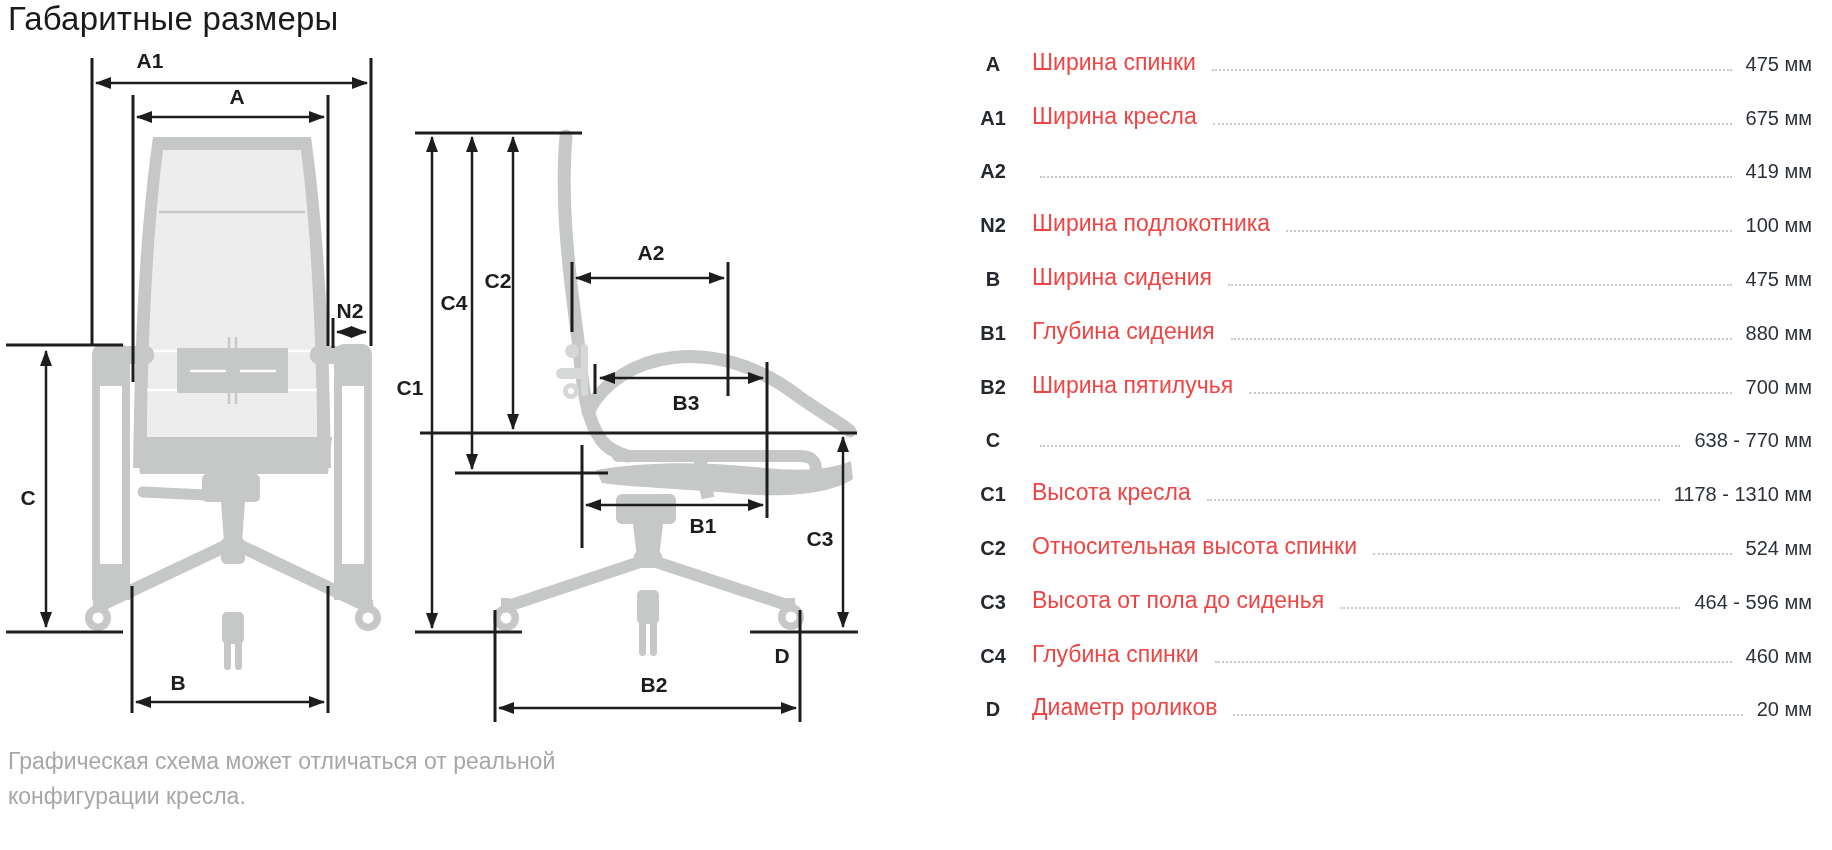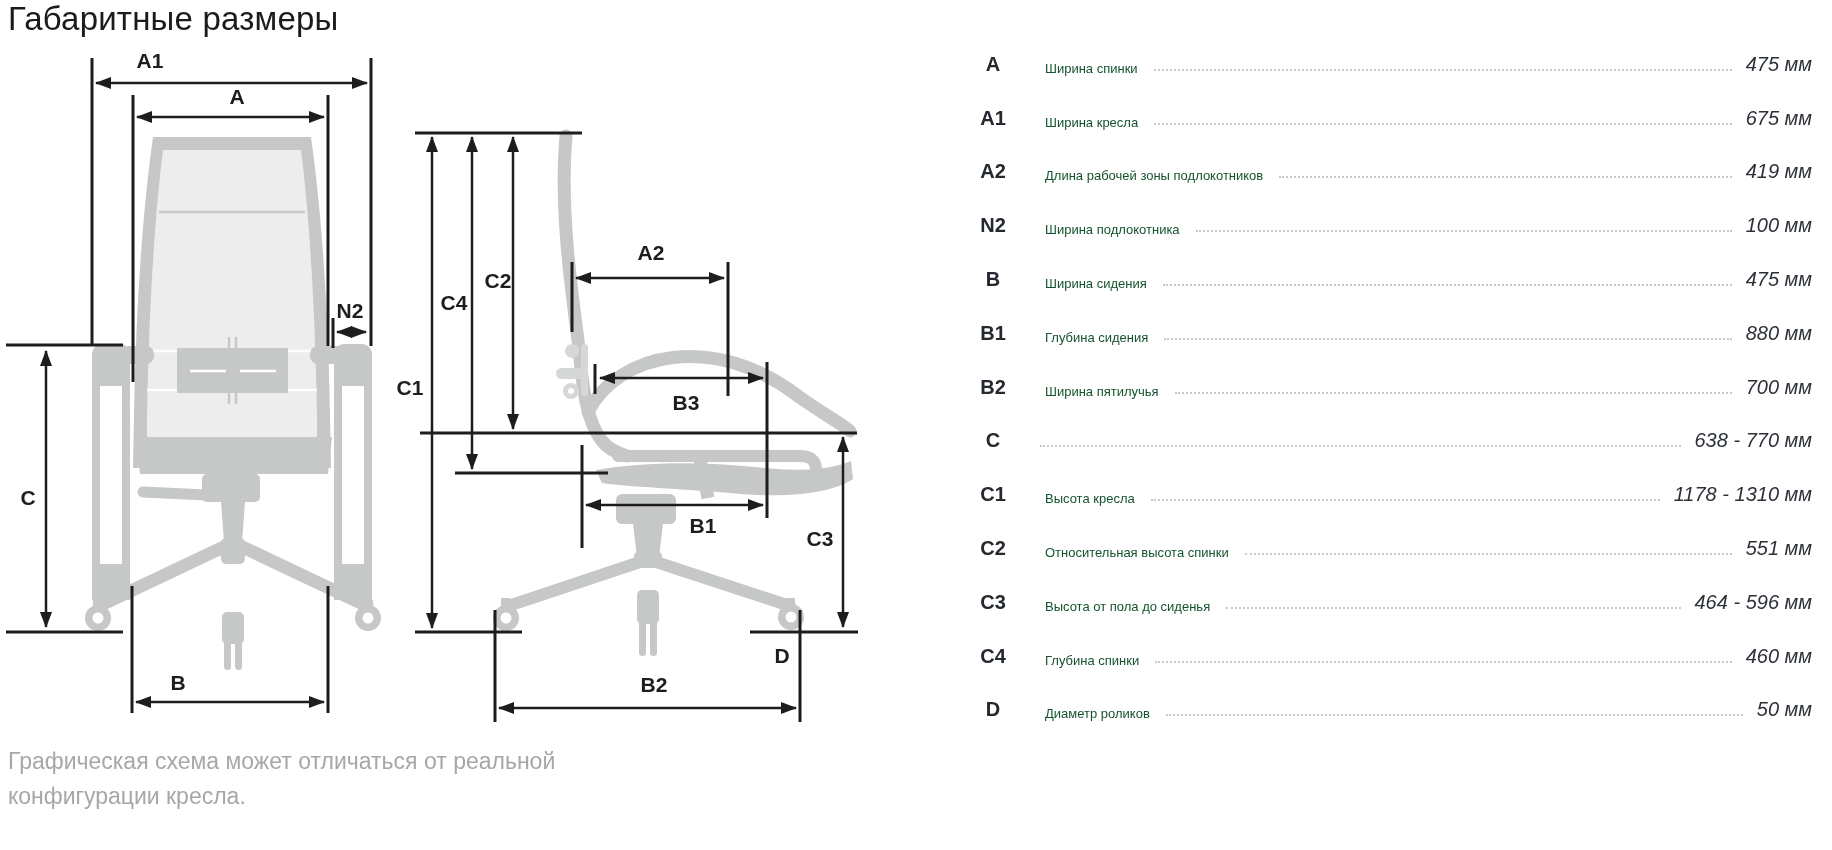--- a/index.html
+++ b/index.html
@@ -14,23 +14,23 @@
   svg.diagram{position:absolute;left:0;top:0;}
   .dim-line{stroke:#1d1d1f;stroke-width:2.5;fill:none;}
   .dim-tick{stroke:#1d1d1f;stroke-width:3;fill:none;}
   .ref-line{stroke:#1d1d1f;stroke-width:3;fill:none;}
   .dlab{font:700 21px "Liberation Sans", sans-serif;fill:#1d1d1f;text-anchor:middle;}
   .chair{fill:#c6c8c7;}
   .chair-stroke{stroke:#c6c8c7;fill:none;}
   .dims-table{position:absolute;left:962px;top:34px;right:20px;}
   .dim-row{display:flex;align-items:flex-end;height:53.8px;box-sizing:border-box;padding-bottom:12px;}
   .code{flex:none;width:62px;text-align:center;font-size:20px;font-weight:700;color:#24282f;}
-  .dname{font-size:13px;color:#14532d;margin-left:21px;white-space:nowrap;}
+  .dname{font-size:23px;color:#ef4444;margin-left:8px;white-space:nowrap;}
   .leader{flex:1 1 auto;min-width:30px;border-bottom:2px dotted #c9c9c9;margin:0 14px 5px 16px;}
-  .dvalue{font-size:20px;color:#2c3139;white-space:nowrap;font-style:italic;}
+  .dvalue{font-size:20px;color:#2c3139;white-space:nowrap;}
   .notes{position:absolute;left:8px;top:744px;width:700px;}
   .notes p{margin:0 0 15px 0;font-size:23px;color:#a7a7a9;line-height:1.5;}
 </style>
 </head>
 <body>
 
 <div class="page-title">Габаритные размеры</div>
 
 <svg class="diagram" width="900" height="850" viewBox="0 0 900 850" xmlns="http://www.w3.org/2000/svg">
   <defs>
@@ -199,21 +199,20 @@
 
   <div class="dim-row">
     <span class="code">A1</span>
     <span class="dname">Ширина кресла</span>
     <span class="leader"></span>
     <span class="dvalue">675 мм</span>
   </div>
 
   <div class="dim-row">
     <span class="code">A2</span>
-    <span class="dname">Длина рабочей зоны подлокотников</span>
     <span class="leader"></span>
     <span class="dvalue">419 мм</span>
   </div>
 
   <div class="dim-row">
     <span class="code">N2</span>
     <span class="dname">Ширина подлокотника</span>
     <span class="leader"></span>
     <span class="dvalue">100 мм</span>
   </div>
@@ -249,40 +248,40 @@
     <span class="code">C1</span>
     <span class="dname">Высота кресла</span>
     <span class="leader"></span>
     <span class="dvalue">1178 - 1310 мм</span>
   </div>
 
   <div class="dim-row">
     <span class="code">C2</span>
     <span class="dname">Относительная высота спинки</span>
     <span class="leader"></span>
-    <span class="dvalue">551 мм</span>
+    <span class="dvalue">524 мм</span>
   </div>
 
   <div class="dim-row">
     <span class="code">C3</span>
     <span class="dname">Высота от пола до сиденья</span>
     <span class="leader"></span>
     <span class="dvalue">464 - 596 мм</span>
   </div>
 
   <div class="dim-row">
     <span class="code">C4</span>
     <span class="dname">Глубина спинки</span>
     <span class="leader"></span>
     <span class="dvalue">460 мм</span>
   </div>
 
   <div class="dim-row">
     <span class="code">D</span>
     <span class="dname">Диаметр роликов</span>
     <span class="leader"></span>
-    <span class="dvalue">50 мм</span>
+    <span class="dvalue">20 мм</span>
   </div>
 </div>
 
 <div class="notes">
   <p>Графическая схема может отличаться от реальной конфигурации кресла.</p>
 </div>
 
 </body></html>

